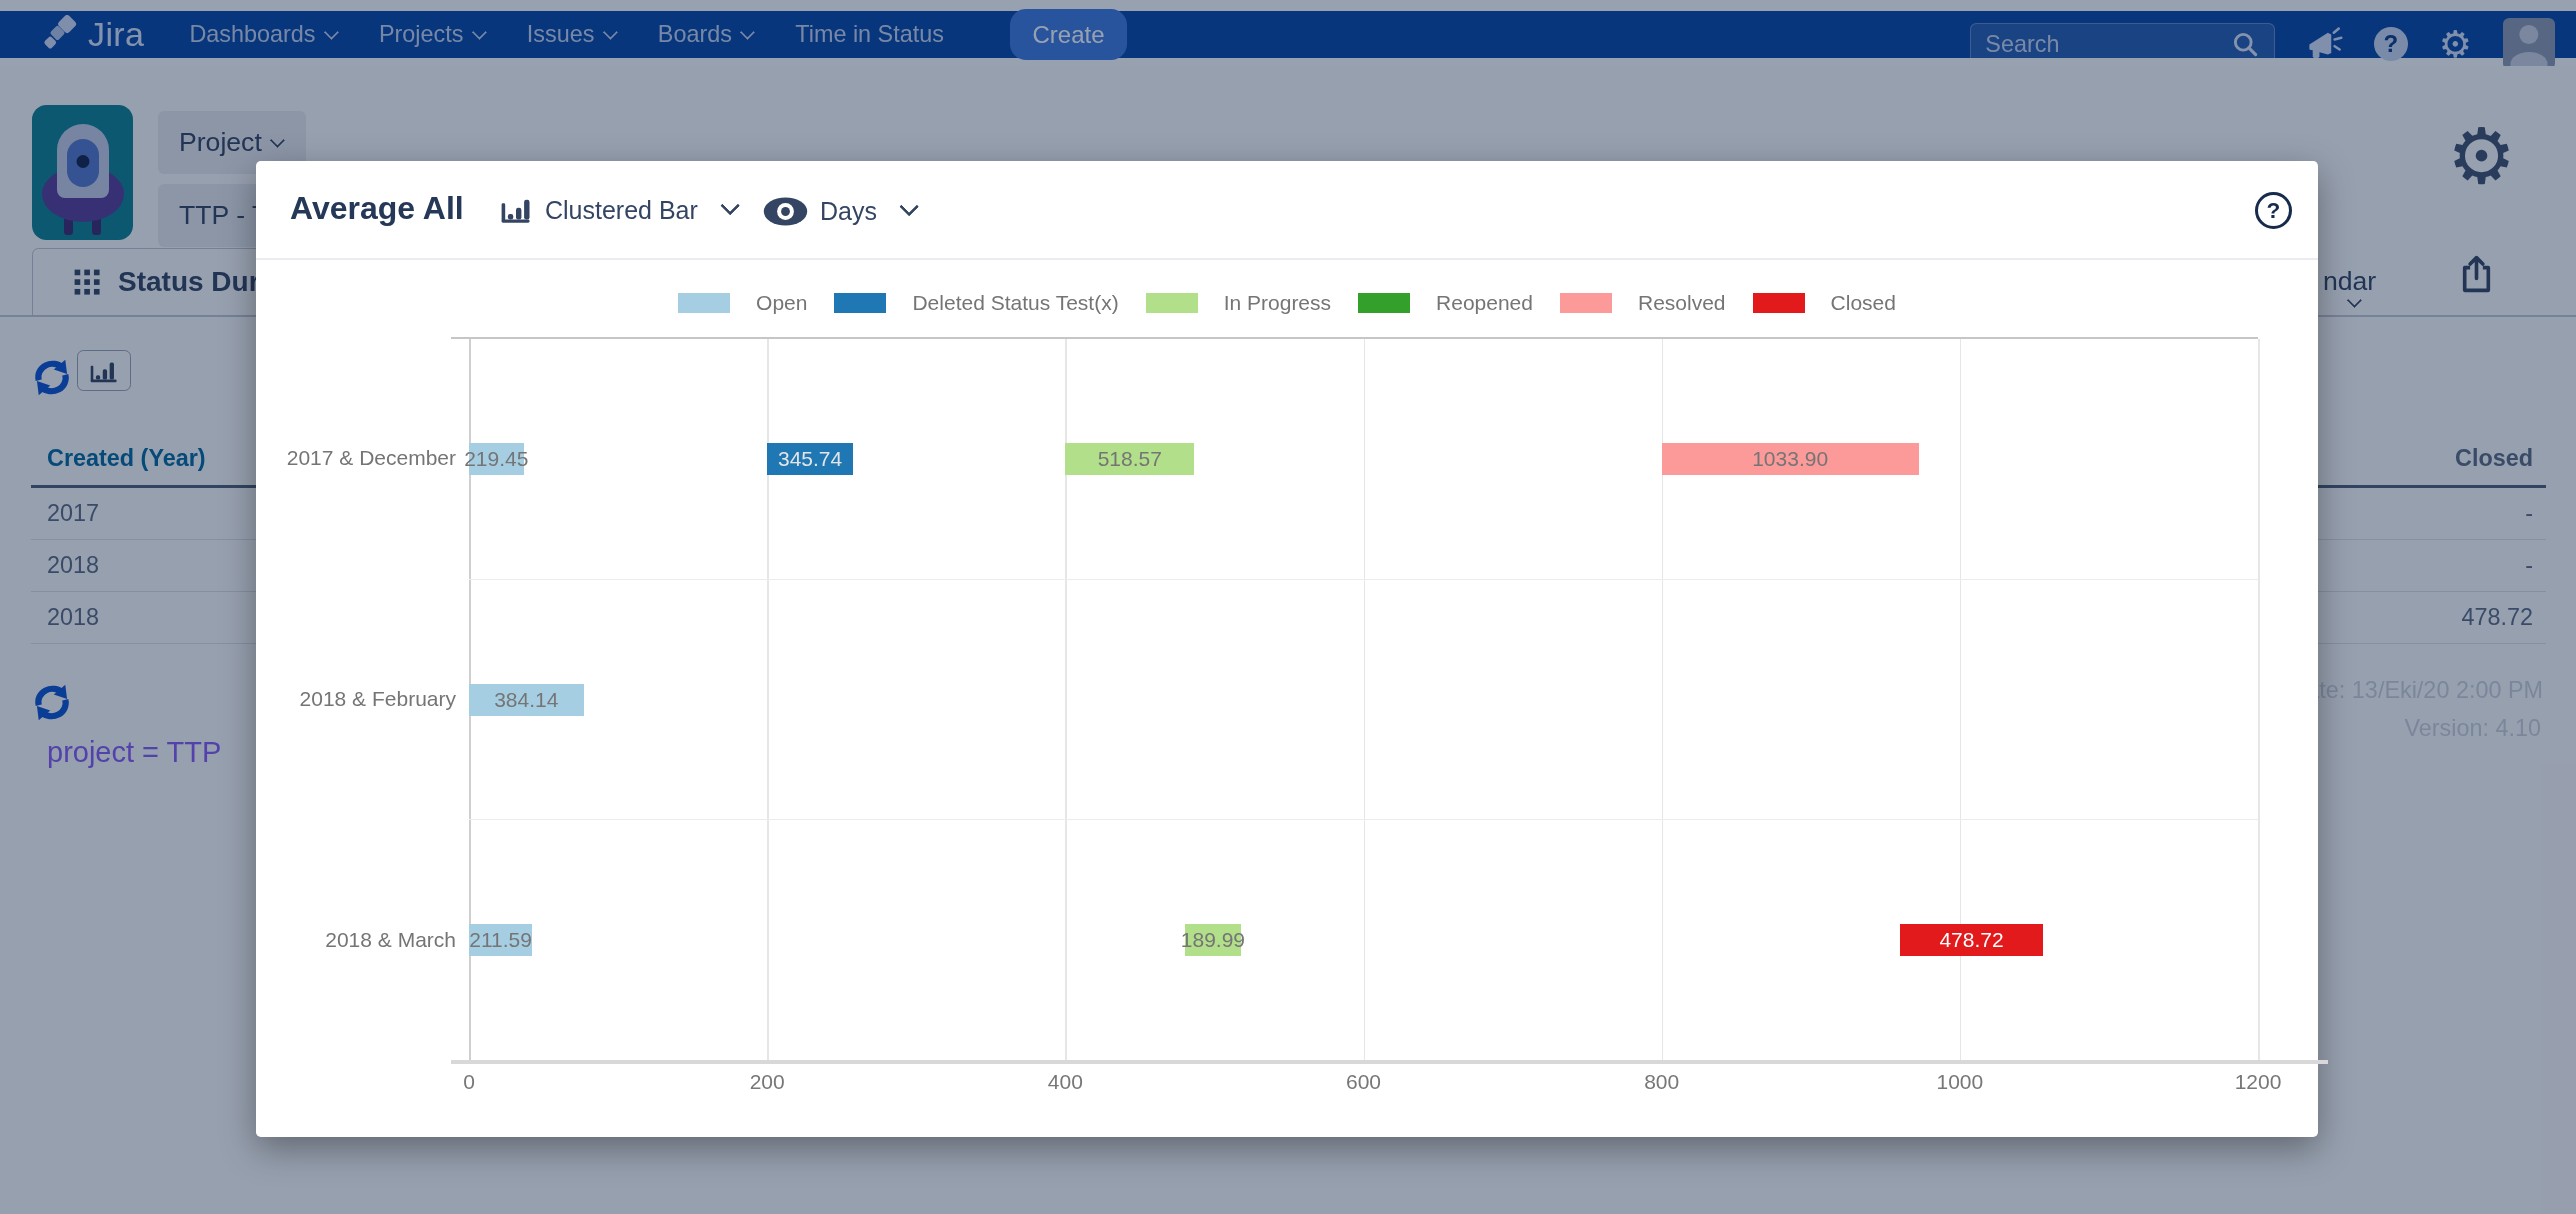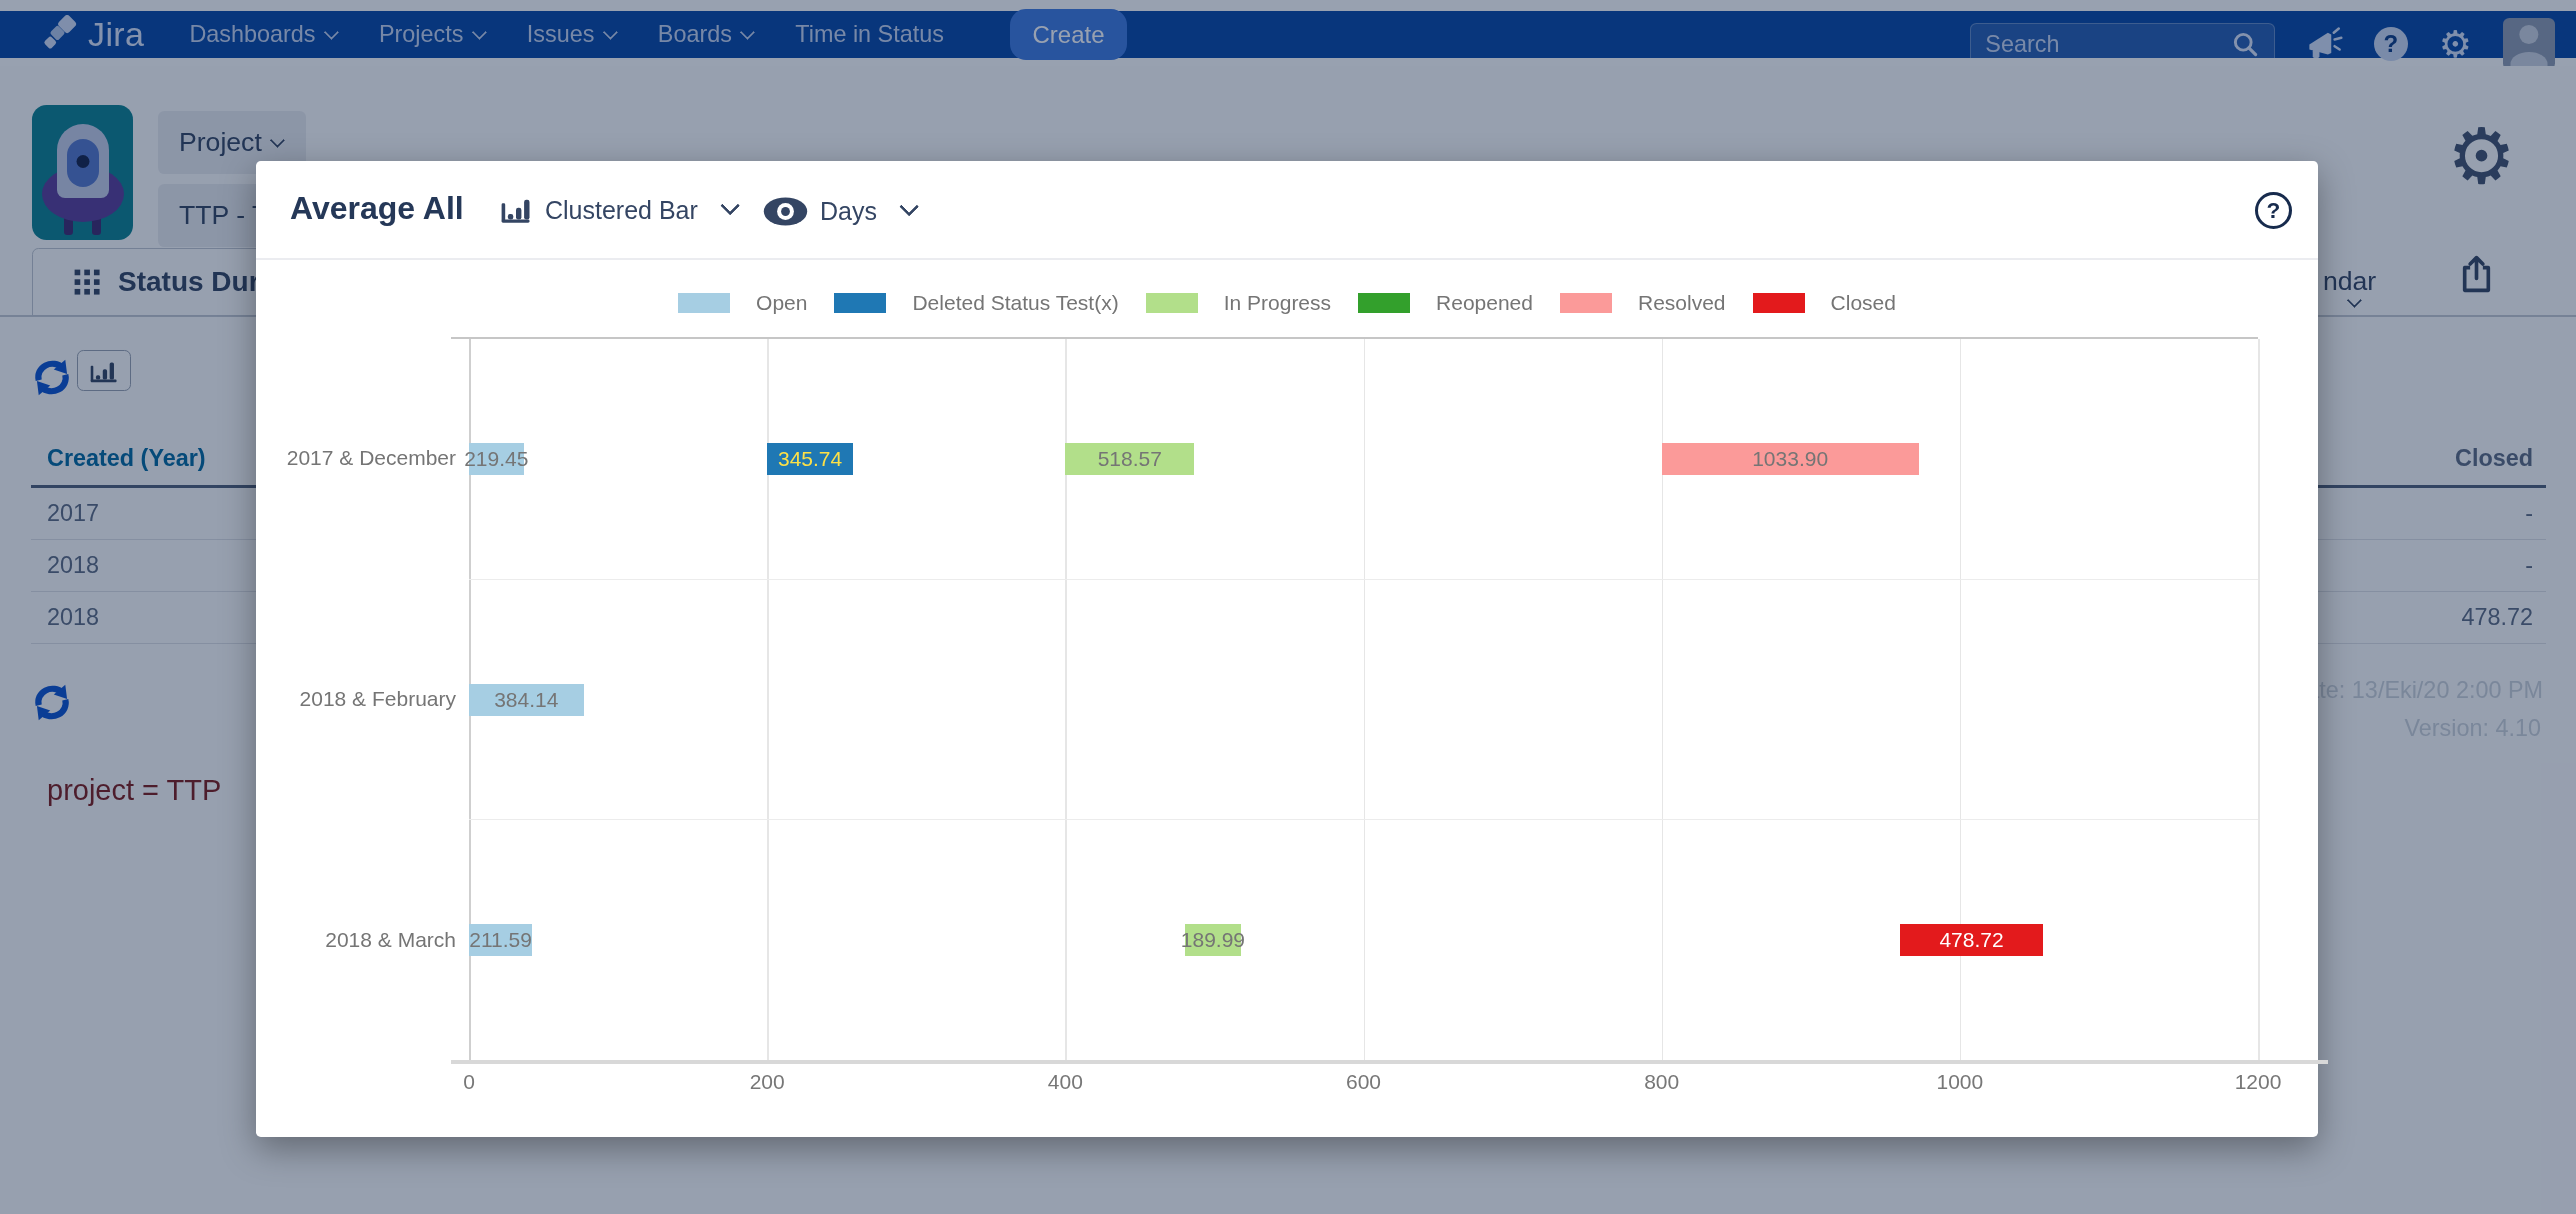--- a/index.html
+++ b/index.html
@@ -40,21 +40,21 @@
   .ttp-field{left:158px;top:118px;width:379px;height:63px;padding-left:21px;}
   .page-gear{position:absolute;left:2447px;top:52px;font-size:77px;color:#42526E;line-height:1;cursor:pointer;}
   .toolbar-line{position:absolute;left:0;top:249px;width:2576px;height:1.6px;background:#c5cad3;}
   .status-tab{position:absolute;left:32px;top:182px;width:483px;height:68px;border:1.6px solid #c1c7d0;border-radius:6.4px 6.4px 0 0;display:flex;align-items:center;gap:16px;padding-left:40px;box-sizing:border-box;color:#344563;cursor:pointer;}
   .status-tab .label{font-size:28px;font-weight:bold;}
   .cal-frag{position:absolute;left:2323px;top:200px;display:flex;align-items:center;color:#344563;font-size:26.6px;cursor:pointer;flex-direction:column;}
   .export-btn{position:absolute;left:2458px;top:188px;cursor:pointer;}
   .refresh1{position:absolute;left:31px;top:292px;cursor:pointer;}
   .chartbtn{position:absolute;left:77px;top:284px;width:52px;height:39px;border:1.6px solid #9aa3b2;border-radius:6.4px;display:flex;align-items:center;justify-content:center;color:#344563;cursor:pointer;}
   .refresh2{position:absolute;left:31px;top:617px;cursor:pointer;}
-  .filter-text{position:absolute;left:47px;top:708px;font-size:29px;color:#7f1d1d;}
+  .filter-text{position:absolute;left:47px;top:670px;font-size:29px;color:#8b5cf6;}
   .tbl{position:absolute;left:31px;top:369px;width:2515px;}
   .tbl-head{position:relative;height:50px;border-bottom:3.2px solid #505F79;}
   .tbl-head .c1{position:absolute;left:16px;top:9.7px;font-size:23.4px;font-weight:bold;color:#0369a1;}
   .tbl-head .c2{position:absolute;right:13px;top:9.7px;font-size:23.4px;font-weight:bold;color:#5E6C84;}
   .tbl-row{position:relative;height:51px;border-bottom:1.6px solid #dfe1e6;}
   .tbl-row .c1{position:absolute;left:16px;top:12px;font-size:23.4px;color:#5E6C84;}
   .tbl-row .c2{position:absolute;right:13px;top:12px;font-size:23.4px;color:#5E6C84;}
   .frag-date{position:absolute;right:33px;top:611px;font-size:23.4px;color:#ccd2da;white-space:nowrap;}
   .frag-version{position:absolute;right:35px;top:649px;font-size:23.4px;color:#ccd2da;}
 
@@ -309,21 +309,21 @@
         <div class="gridline" style="left: 83.3333%;"></div>
         <div class="gridline" style="left: 100%;"></div>
         <div class="bar-group">
           <div class="bar-slot">
             <div class="bar" style="width: 18.2875%; background: rgb(166, 206, 227);">
               <div class="bar-label" style="color: rgb(117, 117, 117);">219.45</div>
             </div>
           </div>
           <div class="bar-slot">
             <div class="bar" style="width: 28.8117%; background: rgb(31, 120, 180);">
-              <div class="bar-label" style="color: #fde047;">345.74</div>
+              <div class="bar-label" style="color: #e5e5e5;">345.74</div>
             </div>
           </div>
           <div class="bar-slot">
             <div class="bar" style="width: 43.2142%; background: rgb(178, 223, 138);">
               <div class="bar-label" style="color: rgb(117, 117, 117);">518.57</div>
             </div>
           </div>
           <div class="bar-slot"></div>
           <div class="bar-slot">
             <div class="bar" style="width: 86.1583%; background: rgb(251, 154, 153);">

